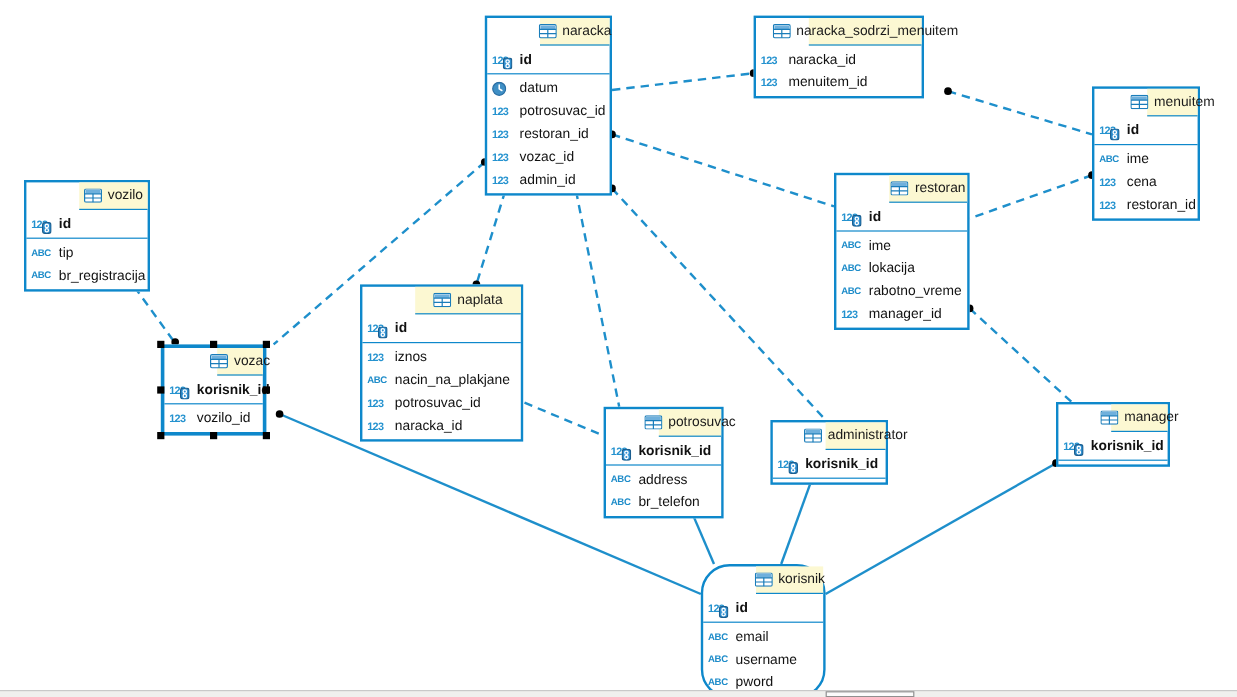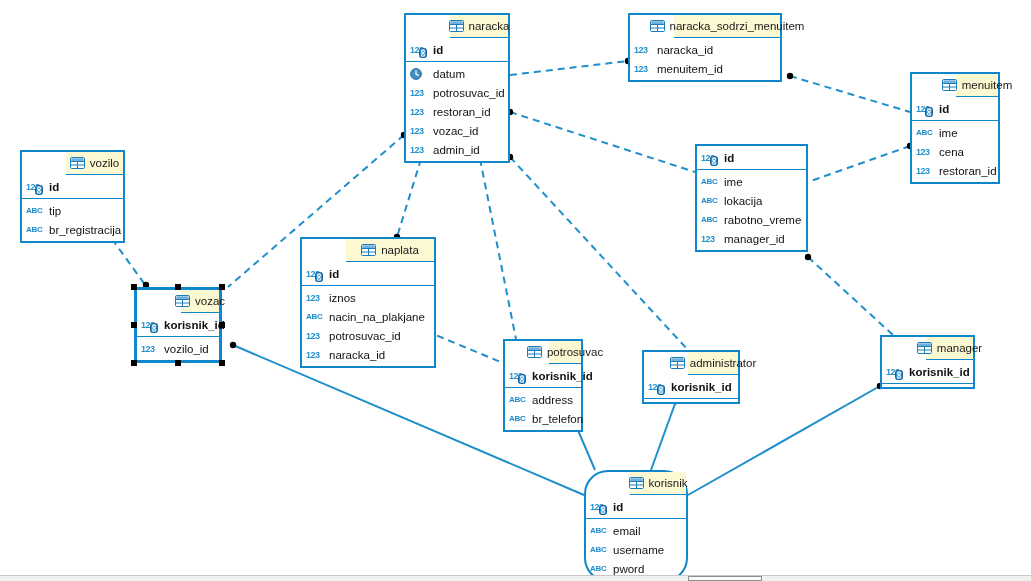--- a/index.html
+++ b/index.html
@@ -212,21 +212,21 @@
             <span class="cname">vozac_id</span>
           </div>
           <div class="row">
             <span class="icwrap">
               <span class="ic-num">123</span>
             </span>
             <span class="cname">admin_id</span>
           </div>
         </div>
       </div>
-      <div class="table" style="left: 628px; top: 13px; width: 154px;">
+      <div class="table" style="left: 628px; top: 13px; width: 142px;">
         <div class="t-header">
           <svg width="15" height="12" viewBox="0 0 15 12" style="flex:0 0 auto">
             <rect x="0.5" y="0.5" width="14" height="11" rx="1.2" fill="#ffffff" stroke="#1a7dba"></rect>
             <rect x="1.3" y="1.3" width="12.4" height="3" fill="#6fb0dc"></rect>
             <line x1="0.5" y1="4.5" x2="14.5" y2="4.5" stroke="#1a7dba"></line>
             <line x1="0.5" y1="8" x2="14.5" y2="8" stroke="#1a7dba"></line>
             <line x1="7.5" y1="4.5" x2="7.5" y2="11.5" stroke="#1a7dba"></line>
           </svg>
           <span class="t-name">naracka_sodrzi_menuitem</span>
         </div>
@@ -284,20 +284,30 @@
           </div>
           <div class="row">
             <span class="icwrap">
               <span class="ic-num">123</span>
             </span>
             <span class="cname">restoran_id</span>
           </div>
         </div>
       </div>
       <div class="table" style="left: 695px; top: 144px; width: 113px;">
+        <div class="t-header">
+          <svg width="15" height="12" viewBox="0 0 15 12" style="flex:0 0 auto">
+            <rect x="0.5" y="0.5" width="14" height="11" rx="1.2" fill="#ffffff" stroke="#1a7dba"></rect>
+            <rect x="1.3" y="1.3" width="12.4" height="3" fill="#6fb0dc"></rect>
+            <line x1="0.5" y1="4.5" x2="14.5" y2="4.5" stroke="#1a7dba"></line>
+            <line x1="0.5" y1="8" x2="14.5" y2="8" stroke="#1a7dba"></line>
+            <line x1="7.5" y1="4.5" x2="7.5" y2="11.5" stroke="#1a7dba"></line>
+          </svg>
+          <span class="t-name">restoran</span>
+        </div>
         <div class="sect keys">
           <div class="row pk">
             <span class="icwrap">
               <span class="ic-num">123</span>
               <svg class="key-ov" width="8" height="10" viewBox="0 0 8 10">
                 <rect x="0.5" y="0.5" width="7" height="9" rx="2" fill="#2f8fd0" stroke="#1b5e8f"></rect>
                 <circle cx="4" cy="3.3" r="1.4" fill="none" stroke="#fff" stroke-width="1.1"></circle>
                 <circle cx="4" cy="6.9" r="1.4" fill="none" stroke="#fff" stroke-width="1.1"></circle>
               </svg>
             </span>
@@ -375,21 +385,21 @@
             <span class="cname">potrosuvac_id</span>
           </div>
           <div class="row">
             <span class="icwrap">
               <span class="ic-num">123</span>
             </span>
             <span class="cname">naracka_id</span>
           </div>
         </div>
       </div>
-      <div class="table" style="left: 503px; top: 339px; width: 80px;">
+      <div class="table" style="left: 503px; top: 339px; width: 100px;">
         <div class="t-header">
           <svg width="15" height="12" viewBox="0 0 15 12" style="flex:0 0 auto">
             <rect x="0.5" y="0.5" width="14" height="11" rx="1.2" fill="#ffffff" stroke="#1a7dba"></rect>
             <rect x="1.3" y="1.3" width="12.4" height="3" fill="#6fb0dc"></rect>
             <line x1="0.5" y1="4.5" x2="14.5" y2="4.5" stroke="#1a7dba"></line>
             <line x1="0.5" y1="8" x2="14.5" y2="8" stroke="#1a7dba"></line>
             <line x1="7.5" y1="4.5" x2="7.5" y2="11.5" stroke="#1a7dba"></line>
           </svg>
           <span class="t-name">potrosuvac</span>
         </div>

